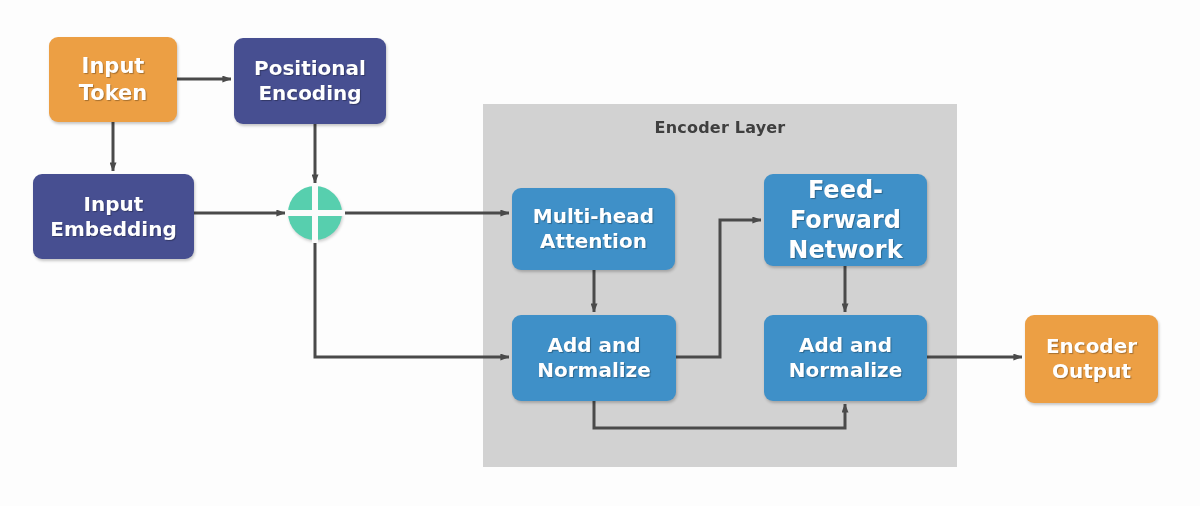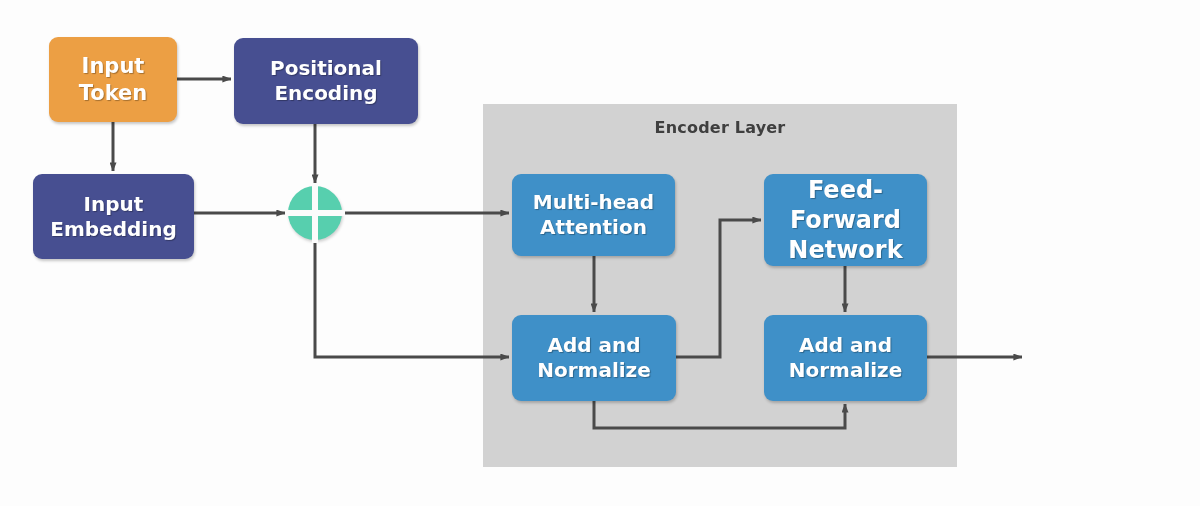--- a/index.html
+++ b/index.html
@@ -55,23 +55,23 @@
     padding: 10px 6px;
   }
   .node-label { display: block; white-space: pre-line; }
 
   .n-orange { background: #ec9f44; }
   .n-purple { background: #474f91; }
   .n-blue   { background: #3f90c8; }
 
   
   #node-input-token        { left: 49px;  top: 37px;  width: 128px; height: 85px; font-size: 21px; }
-  #node-positional         { left: 234px; top: 38px;  width: 184px; height: 86px; font-size: 20px; }
+  #node-positional         { left: 234px; top: 38px;  width: 152px; height: 86px; font-size: 20px; }
   #node-input-embedding    { left: 33px;  top: 174px; width: 161px; height: 85px; font-size: 20px; }
-  #node-multihead          { left: 512px; top: 174px; width: 163px; height: 82px; font-size: 20px; }
+  #node-multihead          { left: 512px; top: 188px; width: 163px; height: 82px; font-size: 20px; }
   #node-ffn                { left: 764px; top: 174px; width: 163px; height: 92px; font-size: 24px; }
   #node-addnorm-1          { left: 512px; top: 315px; width: 164px; height: 86px; font-size: 20px; }
   #node-addnorm-2          { left: 764px; top: 315px; width: 163px; height: 86px; font-size: 20px; }
   #node-encoder-output     { left: 1025px;top: 315px; width: 133px; height: 88px; font-size: 20px; }
 
   
   #sum-node {
     position: absolute;
     left: 288px;
     top: 186px;
@@ -182,14 +182,18 @@
   <div id="node-addnorm-1" class="node n-blue">
     <span class="node-label">Add and
 Normalize</span>
   </div>
 
   <div id="node-addnorm-2" class="node n-blue">
     <span class="node-label">Add and
 Normalize</span>
   </div>
 
+  <div id="node-encoder-output" class="node n-orange">
+    <span class="node-label">Encoder
+Output</span>
+  </div>
 
 </div>
 
 </body></html>

